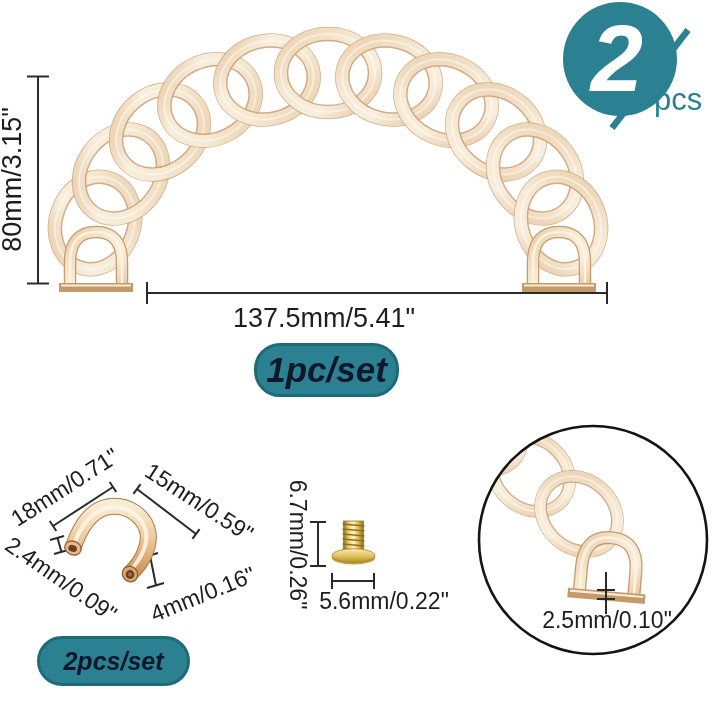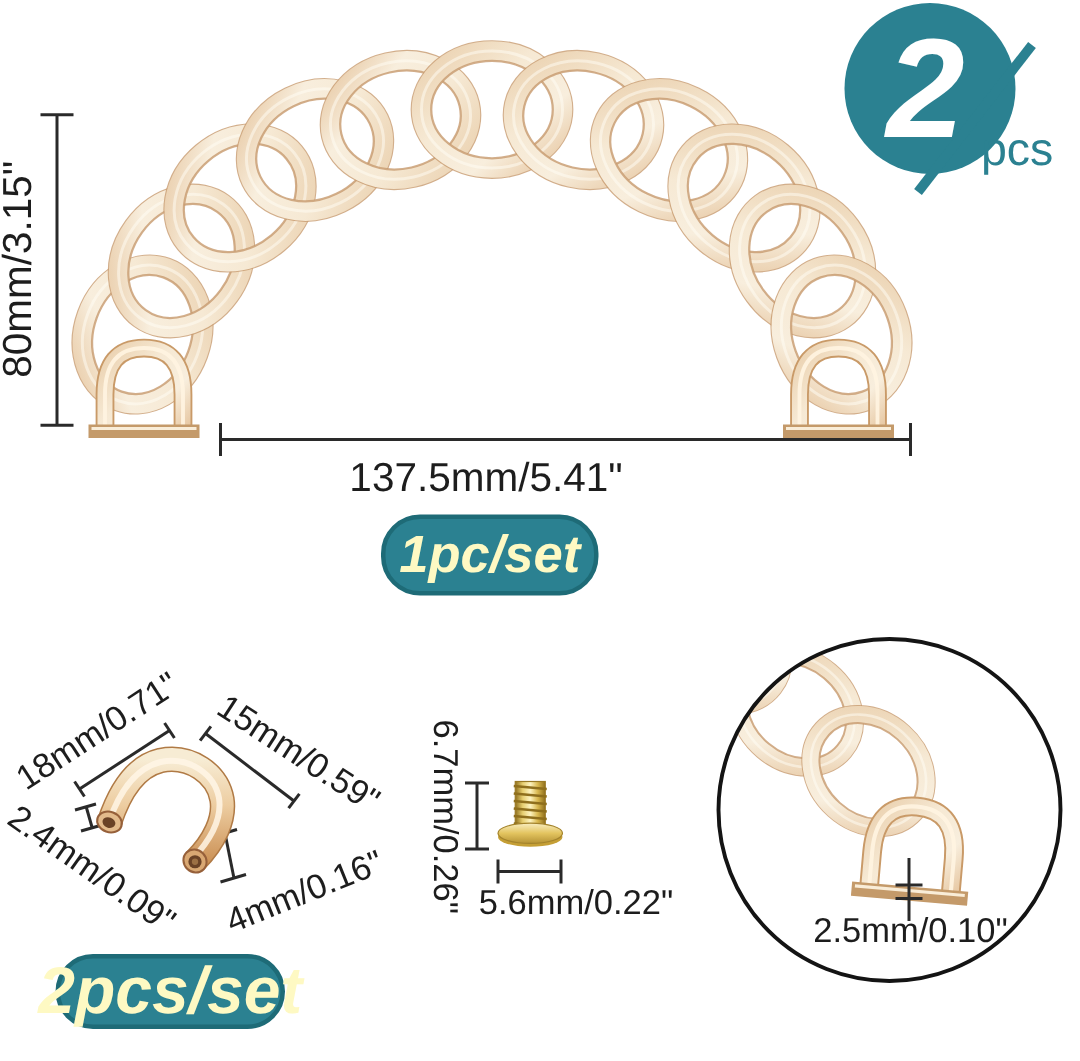--- a/index.html
+++ b/index.html
@@ -3,21 +3,21 @@
 <meta charset="utf-8">
 <style>
   html,body{margin:0;padding:0;}
   #stage{position:relative;width:720px;height:707px;background:#ffffff;font-family:"Liberation Sans",sans-serif;overflow:hidden;}
   #art{position:absolute;left:0;top:0;z-index:1;}
   .lbl{position:absolute;z-index:2;color:#1d1d1d;white-space:nowrap;text-align:center;}
   .dim27{font-size:27px;}
   .dim23{font-size:23px;}
   .pill{position:absolute;z-index:2;display:flex;align-items:center;justify-content:center;
         background:var(--teal,#2b8191);border:3px solid var(--teal_dark,#1e6b77);border-radius:26px;
-        color:#fef9c3;font-weight:bold;font-style:italic;}
+        color:#0f172a;font-weight:bold;font-style:italic;}
   #badge-count{position:absolute;z-index:3;color:#fff;font-weight:bold;font-style:italic;font-size:94px;
         left:562px;top:4px;width:110px;height:110px;line-height:110px;text-align:center;}
   #badge-unit{position:absolute;z-index:3;color:var(--teal,#2b8191);font-weight:normal;font-size:31px;left:654px;top:82px;}
 </style>
 </head>
 <body>
 
 <div id="stage">
 
 <svg id="art" width="720" height="707" viewBox="0 0 720 707">
@@ -170,21 +170,21 @@
 <div id="badge-count">2</div>
 <div id="badge-unit">pcs</div>
 
 <div class="pill" style="left:254px;top:343px;width:139px;height:48px;font-size:35px;">1pc/set</div>
 
 <div class="lbl dim23" style="left:-10px;top:474px;width:150px;transform:rotate(-33deg);">18mm/0.71"</div>
 <div class="lbl dim23" style="left:124px;top:489px;width:150px;transform:rotate(33deg);">15mm/0.59"</div>
 <div class="lbl dim23" style="left:-14px;top:566px;width:150px;transform:rotate(35deg);">2.4mm/0.09"</div>
 <div class="lbl dim23" style="left:133px;top:581px;width:140px;transform:rotate(-22deg);">4mm/0.16"</div>
 
-<div class="pill" style="left:37px;top:636px;width:147px;height:44px;font-size:44px;">2pcs/set</div>
+<div class="pill" style="left:37px;top:636px;width:147px;height:44px;font-size:25px;">2pcs/set</div>
 
 <div class="lbl dim23" style="left:222px;top:531px;width:150px;transform:rotate(90deg);">6.7mm/0.26"</div>
 <div class="lbl dim23" style="left:304px;top:588px;width:160px;">5.6mm/0.22"</div>
 
 
 <div class="lbl dim23" style="left:527px;top:607px;width:160px;">2.5mm/0.10"</div>
 
 </div>
 
 </body></html>

